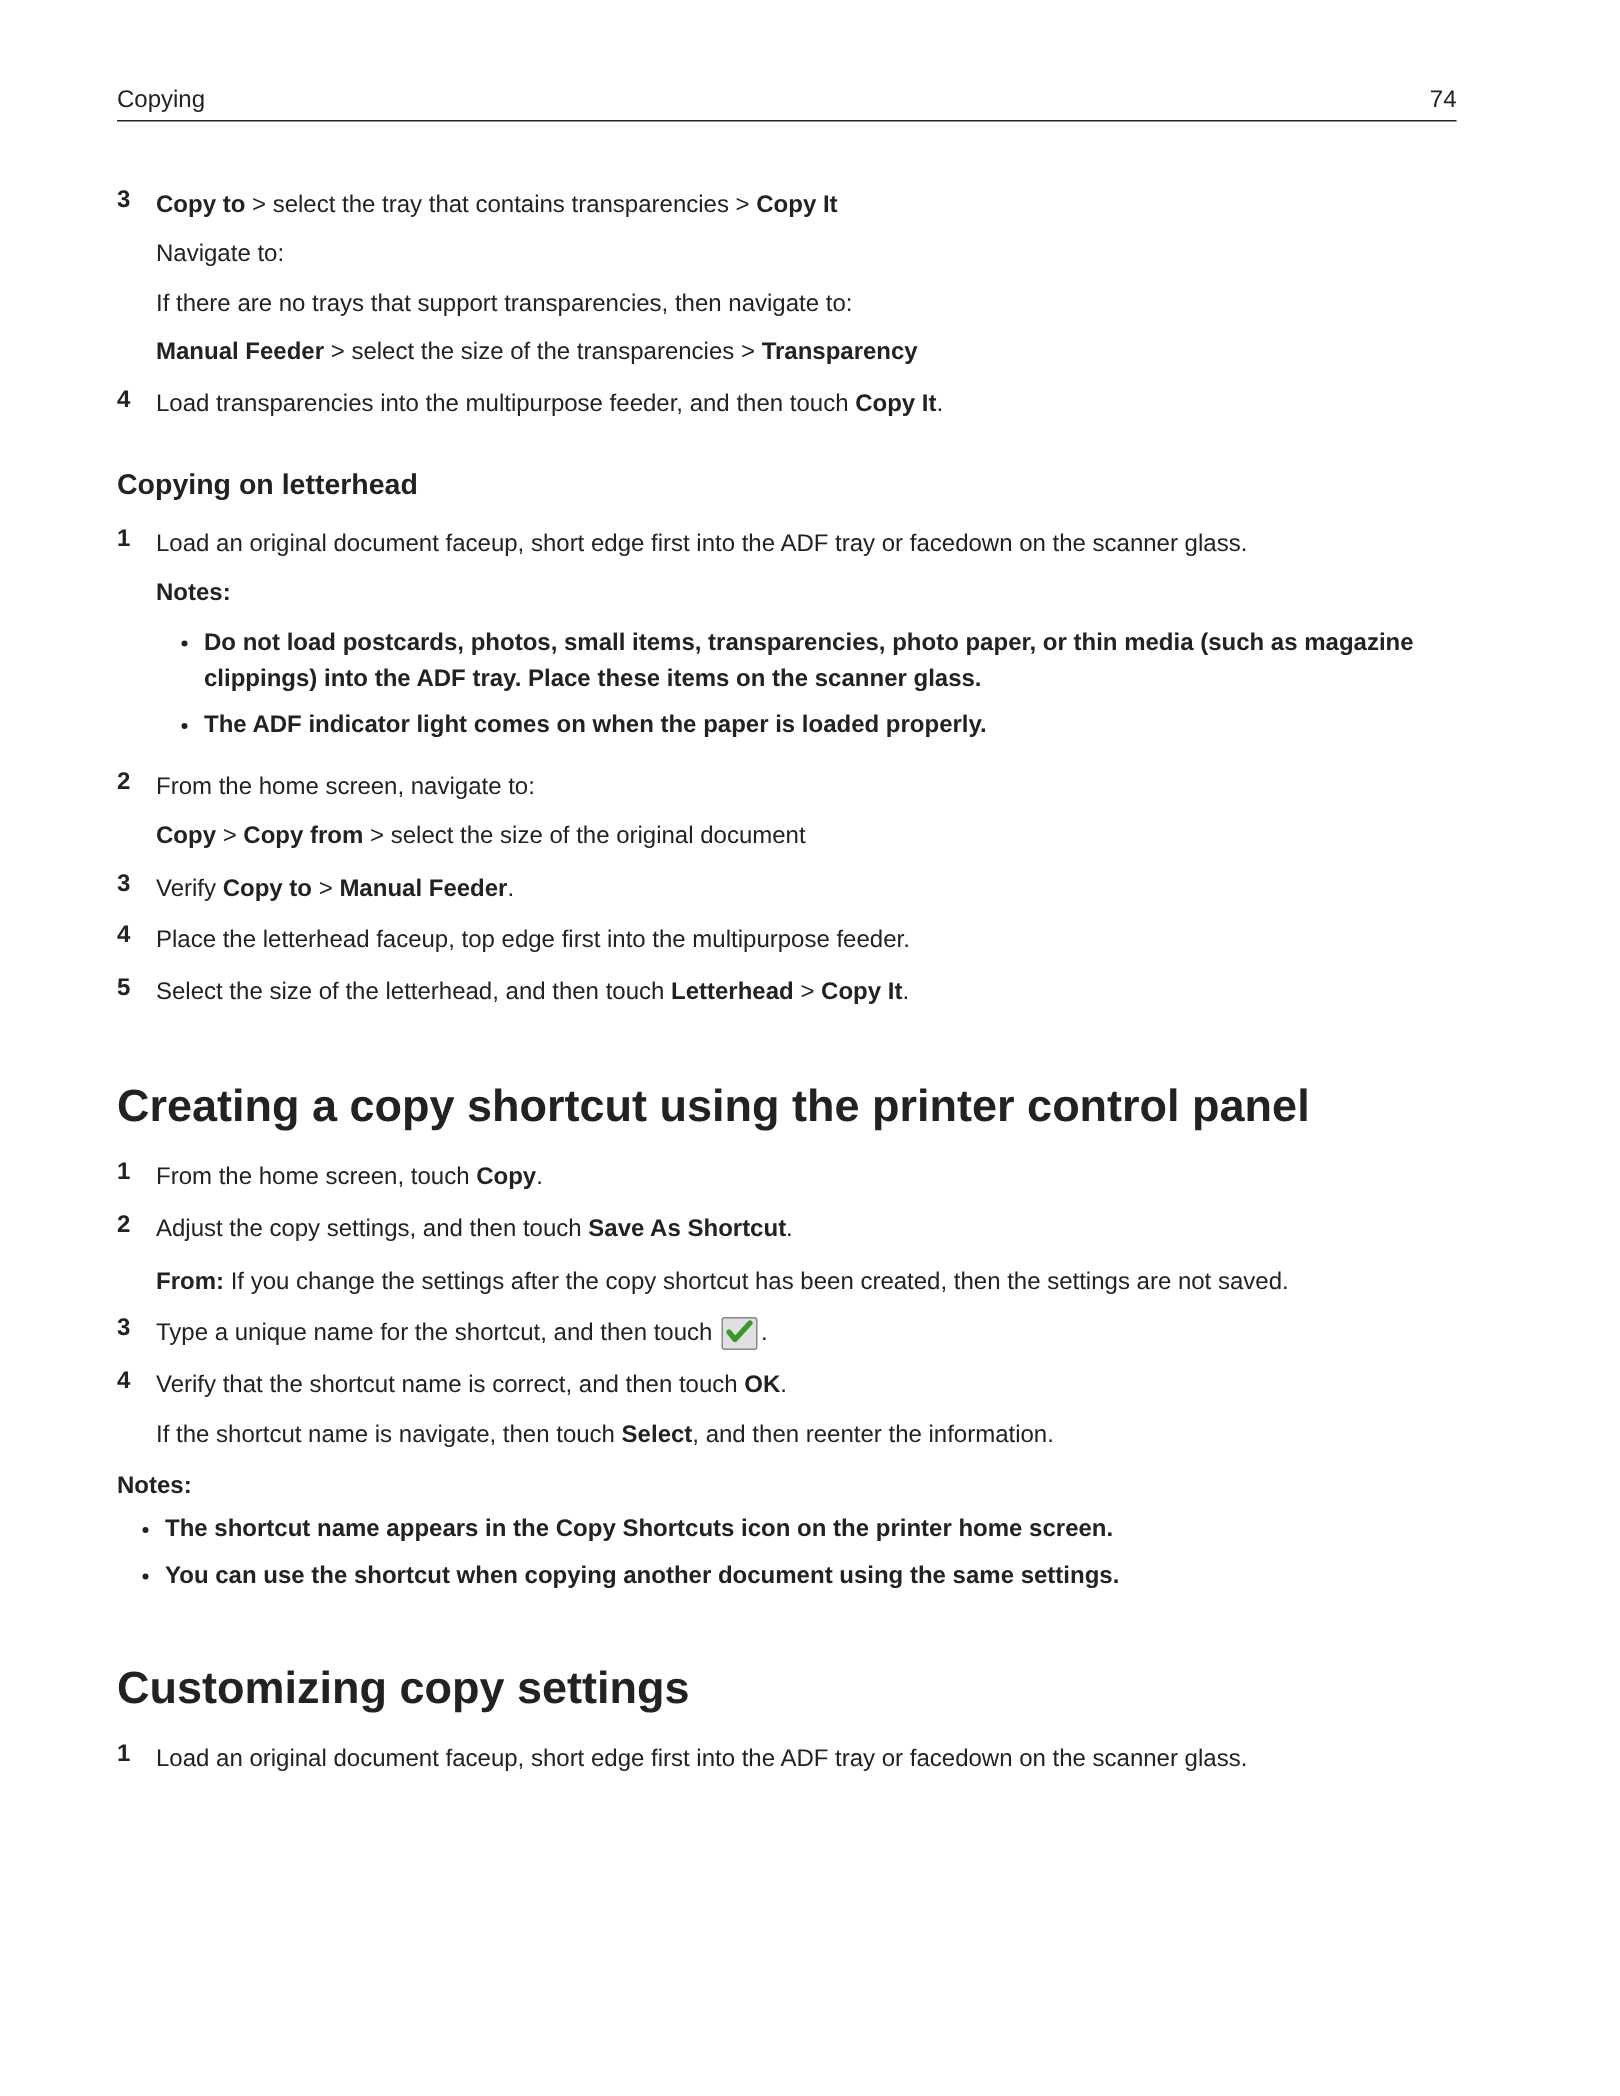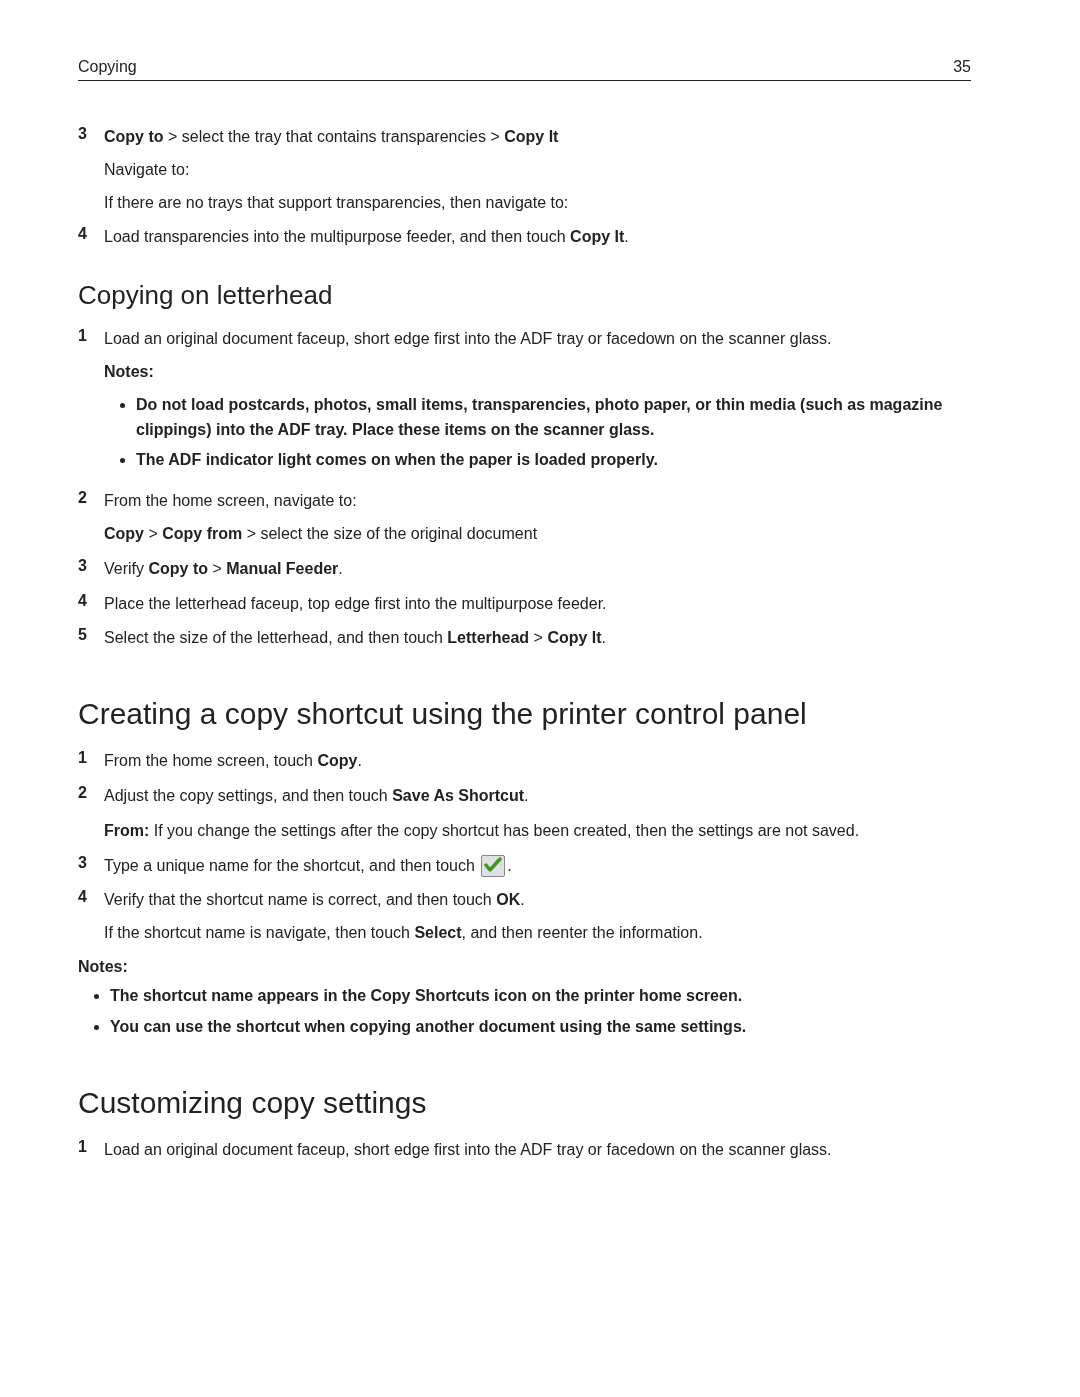--- a/index.html
+++ b/index.html
@@ -58,27 +58,27 @@
     list-style: disc;
     padding-left: 32px;
     margin: 4px 0 4px 0;
     font-weight: bold;
   }
   ul.bullets li {
     margin-bottom: 6px;
     line-height: 1.55;
   }
   h2.section {
-    font-size: 26px;
-    font-weight: 400;
+    font-size: 19px;
+    font-weight: 700;
     margin: 30px 0 16px 0;
   }
   h1.bigsection {
     font-size: 30px;
-    font-weight: 400;
+    font-weight: 700;
     margin: 46px 0 18px 0;
   }
   .bold { font-weight: 700; }
   .checkmark-icon {
     display: inline-block;
     vertical-align: middle;
     width: 22px;
     height: 20px;
     background: #e0dfe3;
     border: 1px solid #888;
@@ -94,32 +94,35 @@
     margin-top: 12px;
   }
 </style>
 </head>
 <body>
 
 <div class="page">
 
   <div class="header-row">
     <span>Copying</span>
-    <span>35</span>
+    <span>74</span>
   </div>
 
   <ul class="ol">
     <li>
       <span class="num">3</span>
       <div class="body">
         <p>
           <span class="bold">Copy to</span><span> &gt; select the tray that contains transparencies &gt; </span><span class="bold">Copy It</span>
         </p>
         <p>Navigate to:</p>
         <p>If there are no trays that support transparencies, then navigate to:</p>
+        <p>
+          <span class="bold">Manual Feeder</span><span> &gt; select the size of the transparencies &gt; </span><span class="bold">Transparency</span>
+        </p>
       </div>
     </li>
     <li>
       <span class="num">4</span>
       <div class="body">
         <p>
           <span>Load transparencies into the multipurpose feeder, and then touch </span><span class="bold">Copy It</span><span>.</span>
         </p>
       </div>
     </li>

